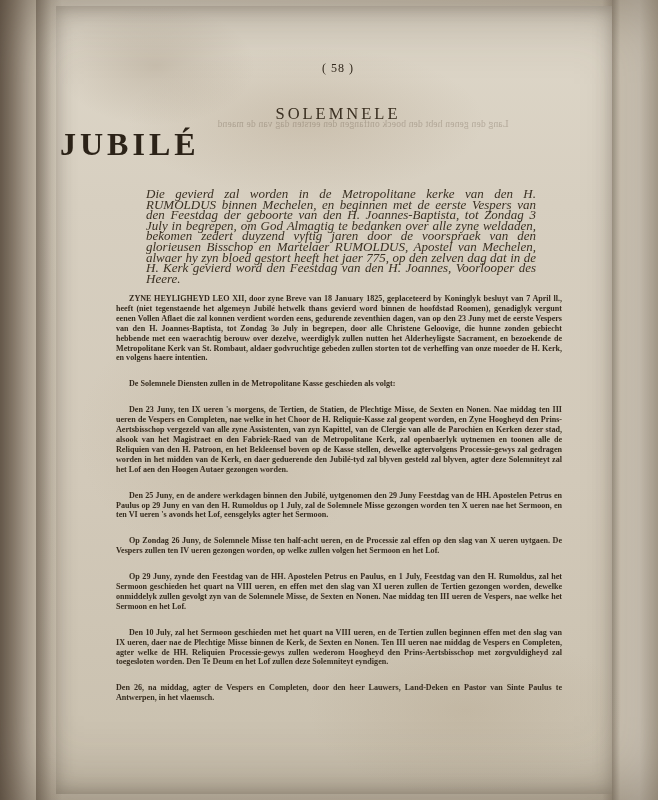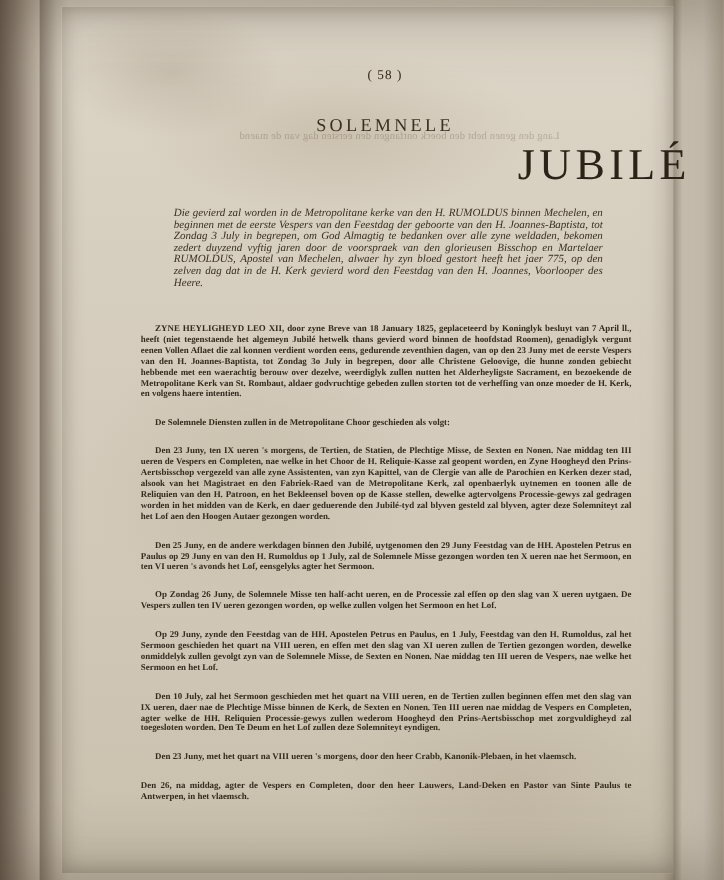--- a/index.html
+++ b/index.html
@@ -50,37 +50,37 @@
   
   .bleed{
     position:absolute;left:92px;top:112px;width:430px;
     font-size:9.5px;line-height:12.5px;color:rgba(90,72,55,.30);
     transform:scaleX(-1);
     letter-spacing:.2px;
     pointer-events:none;
     text-align:center;
   }
 
-  .content{position:absolute;left:16px;top:0;width:556px;height:788px;color:#2e2519;}
+  .content{position:absolute;left:4px;top:0;width:556px;height:788px;color:#2e2519;}
 
   .pageno{
     position:absolute;top:55px;left:0;width:556px;text-align:center;
     font-size:12px;letter-spacing:1px;color:#33291d;
   }
   .kicker{
     position:absolute;top:98px;left:0;width:556px;text-align:center;
     font-size:16.5px;letter-spacing:3px;color:#3a2f21;
   }
   .title{
-    position:absolute;top:120px;left:0;width:556px;text-align:right;
-    font-size:40px;letter-spacing:4px;color:#2c2318;font-weight:400;
+    position:absolute;top:120px;left:0;width:556px;text-align:left;
+    font-size:32px;letter-spacing:4px;color:#2c2318;font-weight:700;
   }
   .deck{
     position:absolute;top:183px;left:86px;width:390px;
-    font-size:10px;line-height:10.6px;text-align:justify;color:#3a3022;
+    font-size:13px;line-height:10.6px;text-align:justify;color:#3a3022;
     font-style:italic;
   }
   .body{
     position:absolute;top:272px;left:40px;width:478px;
     font-size:8.1px;line-height:9.9px;text-align:justify;color:#352b1e;
   }
   .body p{margin:16px;text-indent:13px;font-weight:bold;}
   .body p.noind{text-indent:0;}
   .rule{
     position:absolute;left:205px;top:116px;width:150px;height:1px;
@@ -111,26 +111,25 @@
 
     <div class="content">
       <div class="pageno">( 58 )</div>
       <div class="kicker">SOLEMNELE</div>
       <div class="title">JUBILÉ</div>
       <div class="rule"></div>
       <div class="deck">Die gevierd zal worden in de Metropolitane kerke van den H. RUMOLDUS binnen Mechelen, en beginnen met de eerste Vespers van den Feestdag der geboorte van den H. Joannes-Baptista, tot Zondag 3 July in begrepen, om God Almagtig te bedanken over alle zyne weldaden, bekomen zedert duyzend vyftig jaren door de voorspraek van den glorieusen Bisschop en Martelaer RUMOLDUS, Apostel van Mechelen, alwaer hy zyn bloed gestort heeft het jaer 775, op den zelven dag dat in de H. Kerk gevierd word den Feestdag van den H. Joannes, Voorlooper des Heere.</div>
 
       <div class="body">
         <p>ZYNE HEYLIGHEYD LEO XII, door zyne Breve van 18 January 1825, geplaceteerd by Koninglyk besluyt van 7 April ll., heeft (niet tegenstaende het algemeyn Jubilé hetwelk thans gevierd word binnen de hoofdstad Roomen), genadiglyk vergunt eenen Vollen Aflaet die zal konnen verdient worden eens, gedurende zeventhien dagen, van op den 23 Juny met de eerste Vespers van den H. Joannes-Baptista, tot Zondag 3o July in begrepen, door alle Christene Geloovige, die hunne zonden gebiecht hebbende met een waerachtig berouw over dezelve, weerdiglyk zullen nutten het Alderheyligste Sacrament, en bezoekende de Metropolitane Kerk van St. Rombaut, aldaer godvruchtige gebeden zullen storten tot de verheffing van onze moeder de H. Kerk, en volgens haere intentien.</p>
-        <p>De Solemnele Diensten zullen in de Metropolitane Choor geschieden als volgt:</p>
+        <p>De Solemnele Diensten zullen in de Metropolitane Kasse geschieden als volgt:</p>
         <p>Den 23 Juny, ten IX ueren 's morgens, de Tertien, de Statien, de Plechtige Misse, de Sexten en Nonen. Nae middag ten III ueren de Vespers en Completen, nae welke in het Choor de H. Reliquie-Kasse zal geopent worden, en Zyne Hoogheyd den Prins-Aertsbisschop vergezeld van alle zyne Assistenten, van zyn Kapittel, van de Clergie van alle de Parochien en Kerken dezer stad, alsook van het Magistraet en den Fabriek-Raed van de Metropolitane Kerk, zal openbaerlyk uytnemen en toonen alle de Reliquien van den H. Patroon, en het Bekleensel boven op de Kasse stellen, dewelke agtervolgens Processie-gewys zal gedragen worden in het midden van de Kerk, en daer geduerende den Jubilé-tyd zal blyven gesteld zal blyven, agter deze Solemniteyt zal het Lof aen den Hoogen Autaer gezongen worden.</p>
         <p>Den 25 Juny, en de andere werkdagen binnen den Jubilé, uytgenomen den 29 Juny Feestdag van de HH. Apostelen Petrus en Paulus op 29 Juny en van den H. Rumoldus op 1 July, zal de Solemnele Misse gezongen worden ten X ueren nae het Sermoon, en ten VI ueren 's avonds het Lof, eensgelyks agter het Sermoon.</p>
         <p>Op Zondag 26 Juny, de Solemnele Misse ten half-acht ueren, en de Processie zal effen op den slag van X ueren uytgaen. De Vespers zullen ten IV ueren gezongen worden, op welke zullen volgen het Sermoon en het Lof.</p>
         <p>Op 29 Juny, zynde den Feestdag van de HH. Apostelen Petrus en Paulus, en 1 July, Feestdag van den H. Rumoldus, zal het Sermoon geschieden het quart na VIII ueren, en effen met den slag van XI ueren zullen de Tertien gezongen worden, dewelke onmiddelyk zullen gevolgt zyn van de Solemnele Misse, de Sexten en Nonen. Nae middag ten III ueren de Vespers, nae welke het Sermoon en het Lof.</p>
         <p>Den 10 July, zal het Sermoon geschieden met het quart na VIII ueren, en de Tertien zullen beginnen effen met den slag van IX ueren, daer nae de Plechtige Misse binnen de Kerk, de Sexten en Nonen. Ten III ueren nae middag de Vespers en Completen, agter welke de HH. Reliquien Processie-gewys zullen wederom Hoogheyd den Prins-Aertsbisschop met zorgvuldigheyd zal toegesloten worden. Den Te Deum en het Lof zullen deze Solemniteyt eyndigen.</p>
-        <p>Den 23 Juny, met het quart na VIII ueren 's morgens, door den heer Crabb, Kanonik-Plebaen, in het vlaemsch.</p>
         <p class="noind">Den 26, na middag, agter de Vespers en Completen, door den heer Lauwers, Land-Deken en Pastor van Sinte Paulus te Antwerpen, in het vlaemsch.</p>
       </div>
     </div>
   </div>
 
   <div class="vignette"></div>
 </div>
 
 </body></html>

